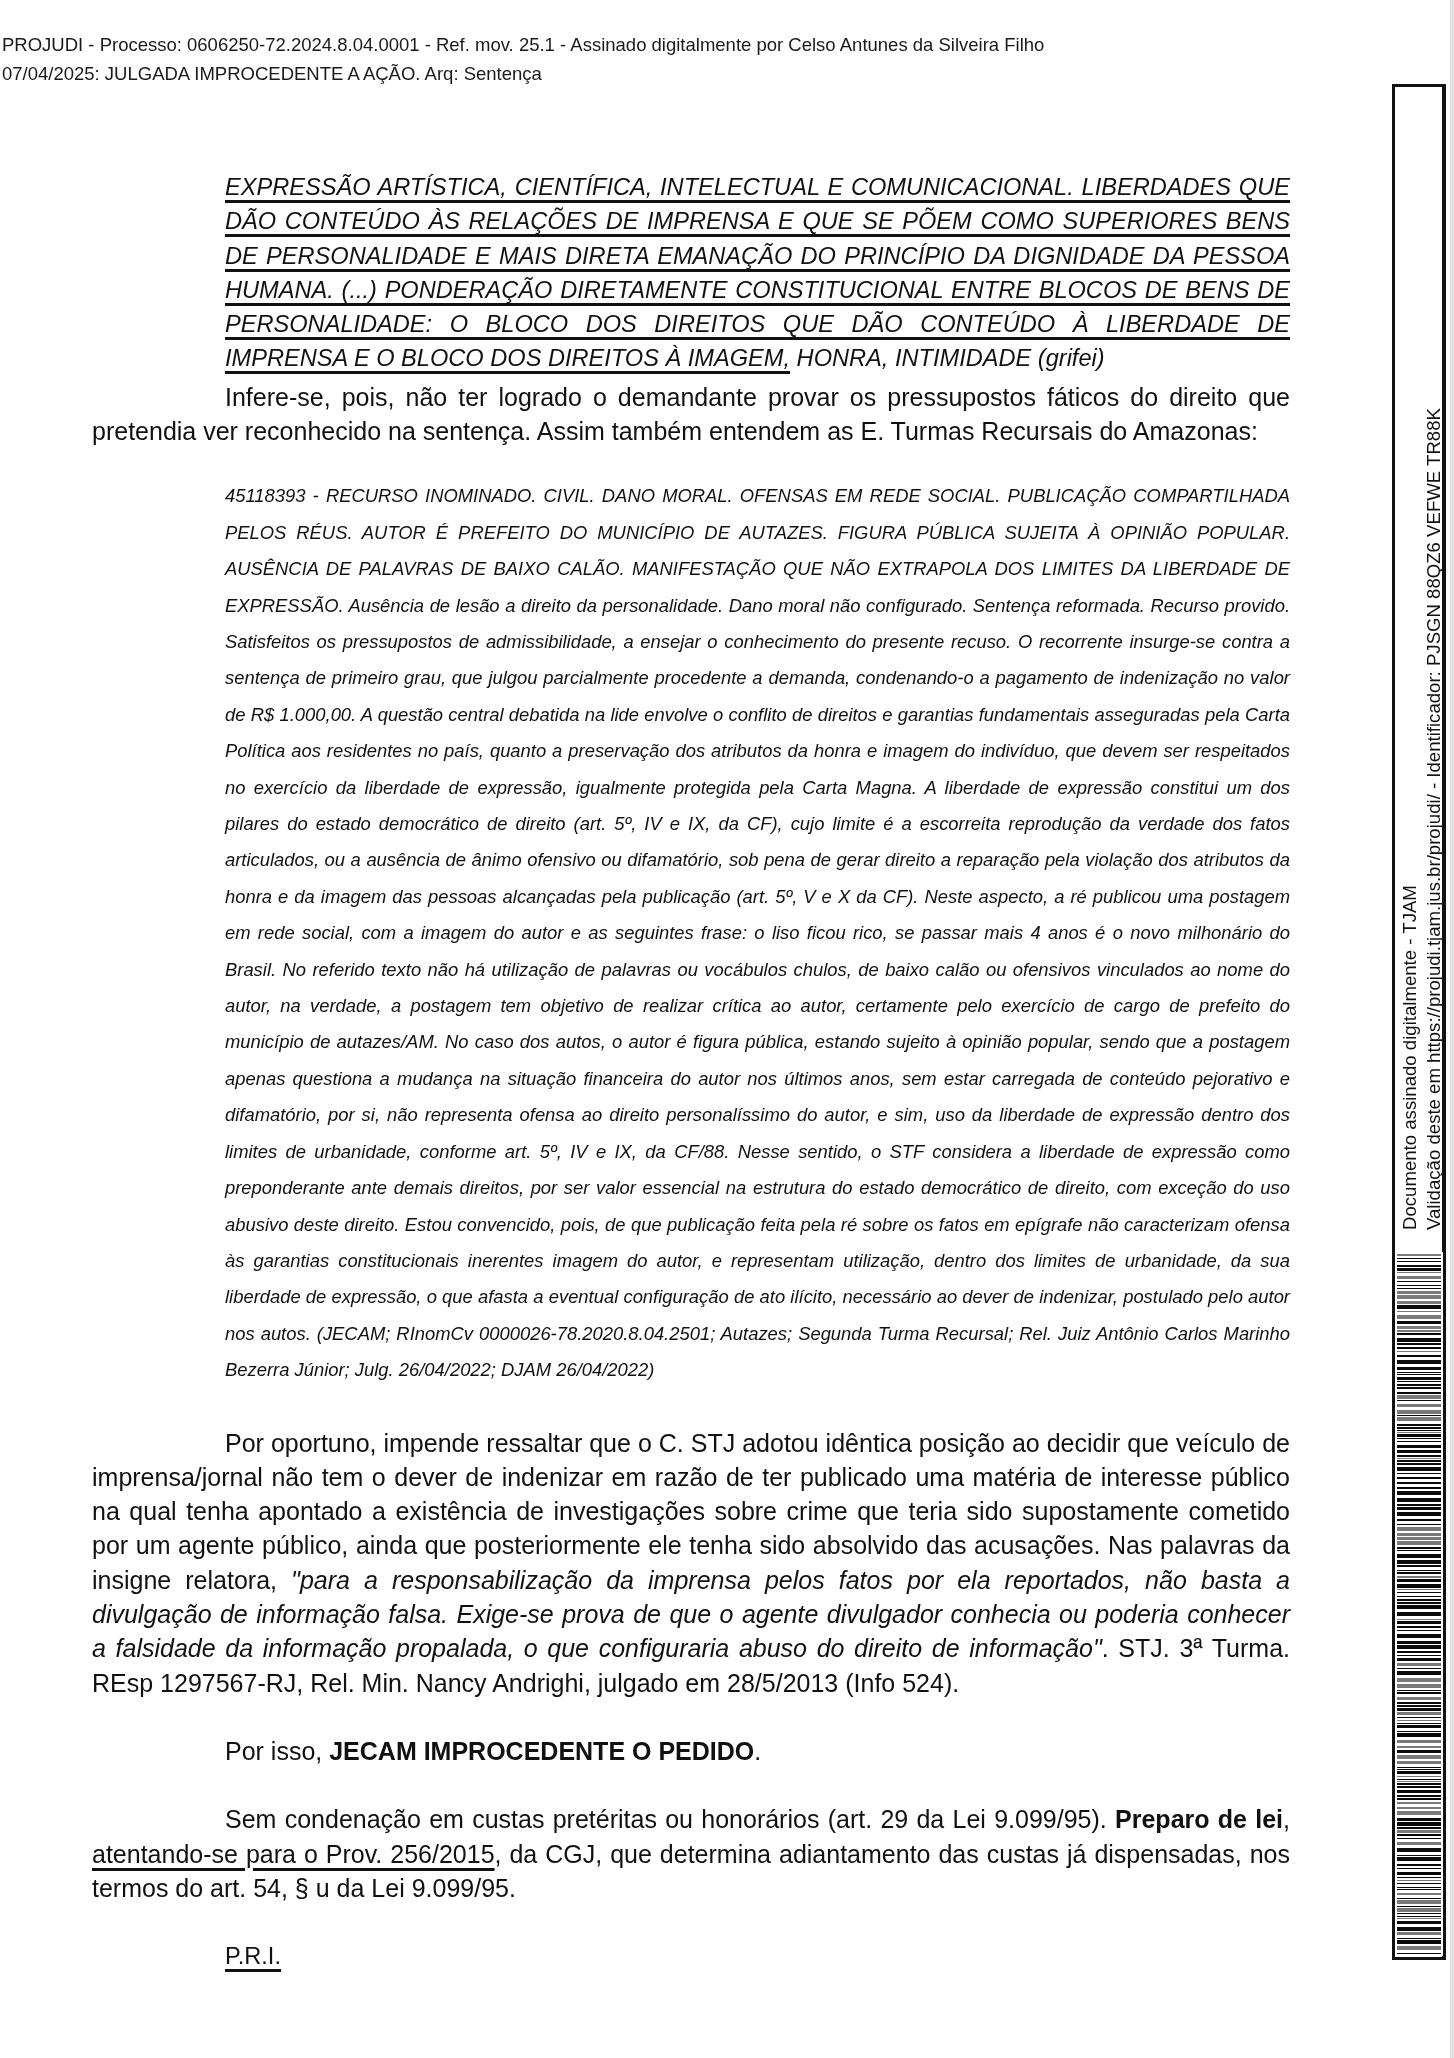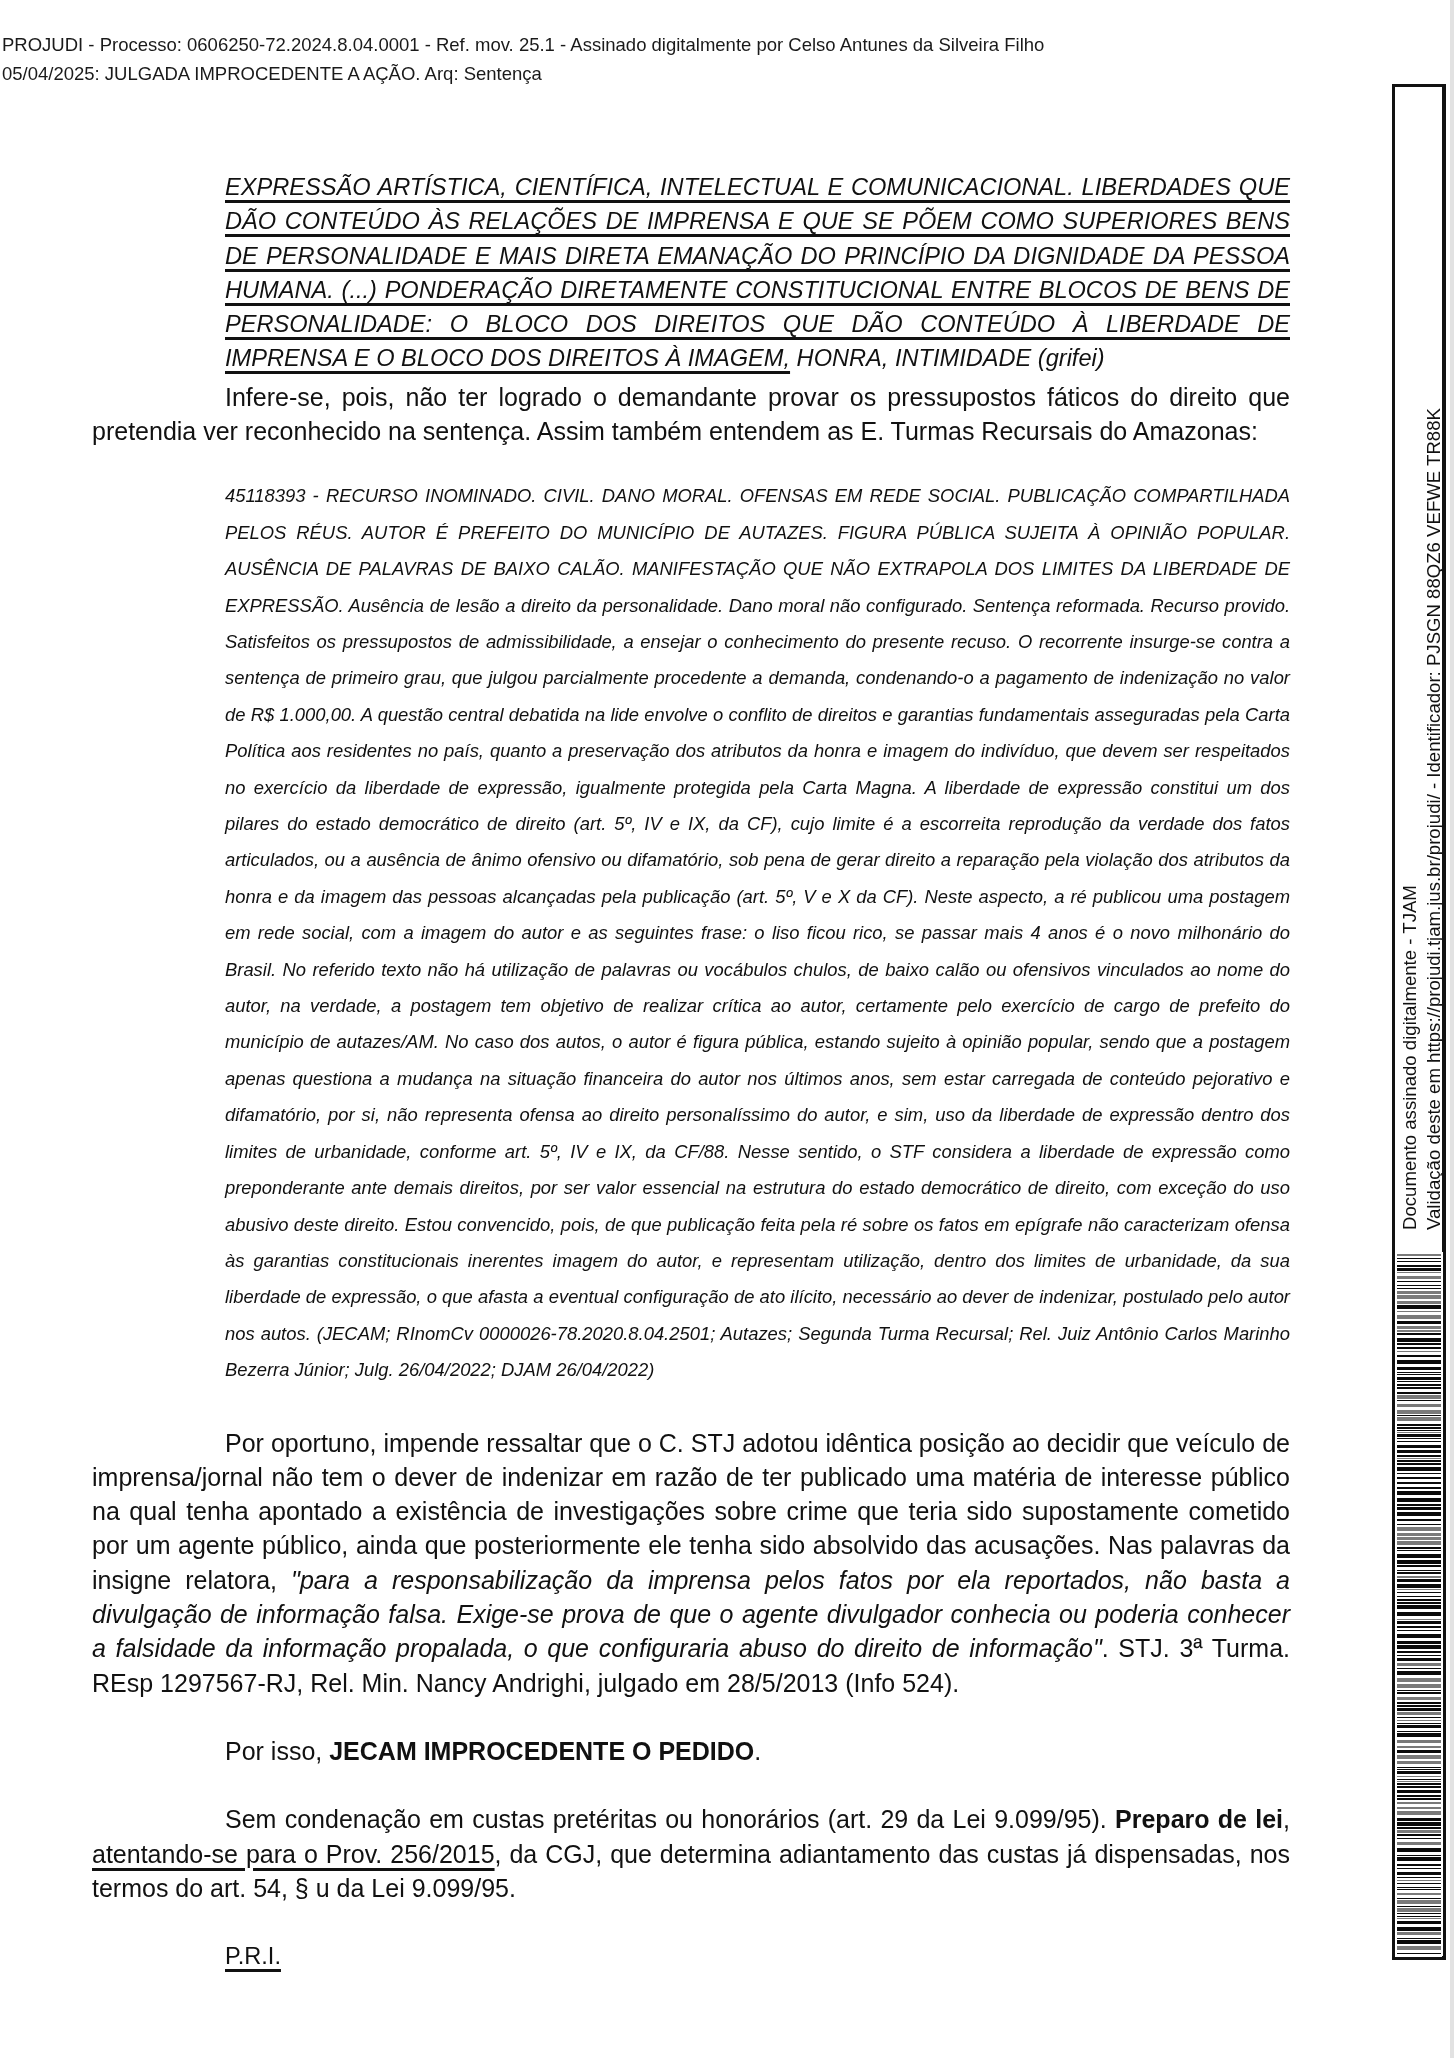--- a/index.html
+++ b/index.html
@@ -110,21 +110,21 @@
     }
     .barcode svg { display: block; }
   </style>
 </head>
 <body>
 
 <div class="page-edge"></div>
 
 <div class="header">
   <div>PROJUDI - Processo: 0606250-72.2024.8.04.0001 - Ref. mov. 25.1 - Assinado digitalmente por Celso Antunes da Silveira Filho</div>
-  <div>05/04/2025: JULGADA IMPROCEDENTE A AÇÃO. Arq: Sentença</div>
+  <div>07/04/2025: JULGADA IMPROCEDENTE A AÇÃO. Arq: Sentença</div>
 </div>
 
 <div class="content">
   <p class="quote-block" style="margin:0 0 0 133px;"><span class="u">EXPRESSÃO ARTÍSTICA, CIENTÍFICA, INTELECTUAL E COMUNICACIONAL. LIBERDADES QUE DÃO CONTEÚDO ÀS RELAÇÕES DE IMPRENSA E QUE SE PÕEM COMO SUPERIORES BENS DE PERSONALIDADE E MAIS DIRETA EMANAÇÃO DO PRINCÍPIO DA DIGNIDADE DA PESSOA HUMANA. (...) PONDERAÇÃO DIRETAMENTE CONSTITUCIONAL ENTRE BLOCOS DE BENS DE PERSONALIDADE: O BLOCO DOS DIREITOS QUE DÃO CONTEÚDO À LIBERDADE DE IMPRENSA E O BLOCO DOS DIREITOS À IMAGEM,</span><span> HONRA, INTIMIDADE (grifei)</span></p>
 
   <p class="para p-infere" style="margin-bottom:0;">Infere-se, pois, não ter logrado o demandante provar os pressupostos fáticos do direito que pretendia ver reconhecido na sentença. Assim também entendem as E. Turmas Recursais do Amazonas:</p>
 
   <p class="citation" style="margin-bottom:0;">45118393 - RECURSO INOMINADO. CIVIL. DANO MORAL. OFENSAS EM REDE SOCIAL. PUBLICAÇÃO COMPARTILHADA PELOS RÉUS. AUTOR É PREFEITO DO MUNICÍPIO DE AUTAZES. FIGURA PÚBLICA SUJEITA À OPINIÃO POPULAR. AUSÊNCIA DE PALAVRAS DE BAIXO CALÃO. MANIFESTAÇÃO QUE NÃO EXTRAPOLA DOS LIMITES DA LIBERDADE DE EXPRESSÃO. Ausência de lesão a direito da personalidade. Dano moral não configurado. Sentença reformada. Recurso provido. Satisfeitos os pressupostos de admissibilidade, a ensejar o conhecimento do presente recuso. O recorrente insurge-se contra a sentença de primeiro grau, que julgou parcialmente procedente a demanda, condenando-o a pagamento de indenização no valor de R$ 1.000,00. A questão central debatida na lide envolve o conflito de direitos e garantias fundamentais asseguradas pela Carta Política aos residentes no país, quanto a preservação dos atributos da honra e imagem do indivíduo, que devem ser respeitados no exercício da liberdade de expressão, igualmente protegida pela Carta Magna. A liberdade de expressão constitui um dos pilares do estado democrático de direito (art. 5º, IV e IX, da CF), cujo limite é a escorreita reprodução da verdade dos fatos articulados, ou a ausência de ânimo ofensivo ou difamatório, sob pena de gerar direito a reparação pela violação dos atributos da honra e da imagem das pessoas alcançadas pela publicação (art. 5º, V e X da CF). Neste aspecto, a ré publicou uma postagem em rede social, com a imagem do autor e as seguintes frase: o liso ficou rico, se passar mais 4 anos é o novo milhonário do Brasil. No referido texto não há utilização de palavras ou vocábulos chulos, de baixo calão ou ofensivos vinculados ao nome do autor, na verdade, a postagem tem objetivo de realizar crítica ao autor, certamente pelo exercício de cargo de prefeito do município de autazes/AM. No caso dos autos, o autor é figura pública, estando sujeito à opinião popular, sendo que a postagem apenas questiona a mudança na situação financeira do autor nos últimos anos, sem estar carregada de conteúdo pejorativo e difamatório, por si, não representa ofensa ao direito personalíssimo do autor, e sim, uso da liberdade de expressão dentro dos limites de urbanidade, conforme art. 5º, IV e IX, da CF/88. Nesse sentido, o STF considera a liberdade de expressão como preponderante ante demais direitos, por ser valor essencial na estrutura do estado democrático de direito, com exceção do uso abusivo deste direito. Estou convencido, pois, de que publicação feita pela ré sobre os fatos em epígrafe não caracterizam ofensa às garantias constitucionais inerentes imagem do autor, e representam utilização, dentro dos limites de urbanidade, da sua liberdade de expressão, o que afasta a eventual configuração de ato ilícito, necessário ao dever de indenizar, postulado pelo autor nos autos. (JECAM; RInomCv 0000026-78.2020.8.04.2501; Autazes; Segunda Turma Recursal; Rel. Juiz Antônio Carlos Marinho Bezerra Júnior; Julg. 26/04/2022; DJAM 26/04/2022)</p>
 
   <p class="para p-oportuno" style="margin-bottom:0;"><span>Por oportuno, impende ressaltar que o C. STJ adotou idêntica posição ao decidir que veículo de imprensa/jornal não tem o dever de indenizar em razão de ter publicado uma matéria de interesse público na qual tenha apontado a existência de investigações sobre crime que teria sido supostamente cometido por um agente público, ainda que posteriormente ele tenha sido absolvido das acusações. Nas palavras da insigne relatora, </span><span class="it">"para a responsabilização da imprensa pelos fatos por ela reportados, não basta a divulgação de informação falsa. Exige-se prova de que o agente divulgador conhecia ou poderia conhecer a falsidade da informação propalada, o que configuraria abuso do direito de informação"</span><span>. STJ. 3ª Turma. REsp 1297567-RJ, Rel. Min. Nancy Andrighi, julgado em 28/5/2013 (Info 524).</span></p>

